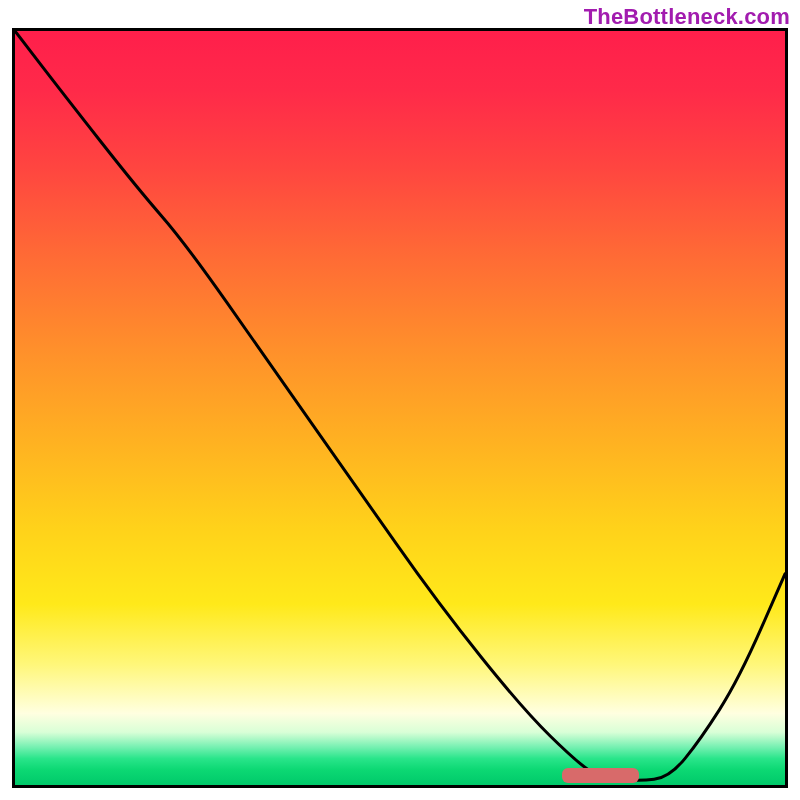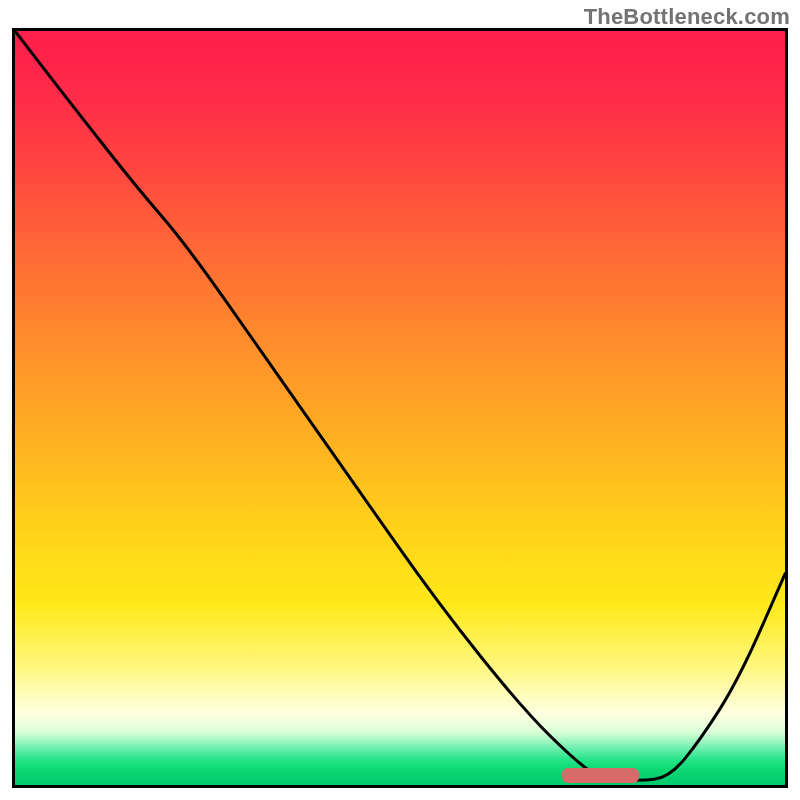--- a/index.html
+++ b/index.html
@@ -9,21 +9,21 @@
     width: 800px;
     height: 800px;
   }
   .watermark {
     position: absolute;
     top: 4px;
     right: 10px;
     font-family: Arial, Helvetica, sans-serif;
     font-size: 22px;
     font-weight: bold;
-    color: #737373;
+    color: #a21caf;
     z-index: 10;
     letter-spacing: 0.2px;
   }
   .plot-area {
     position: absolute;
     left: 12px;
     top: 28px;
     width: 776px;
     height: 760px;
     border: 3px solid #000;

